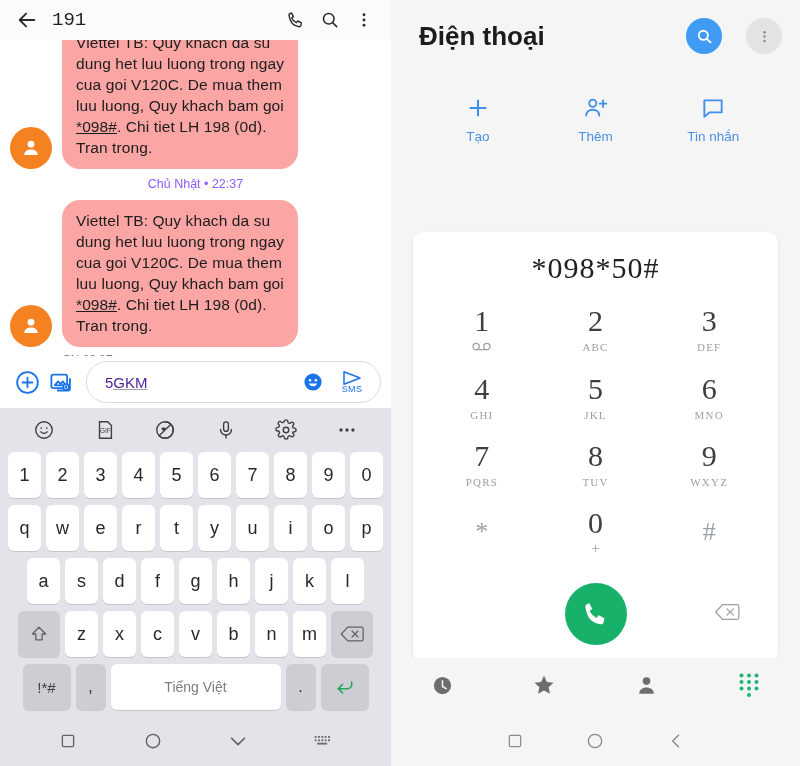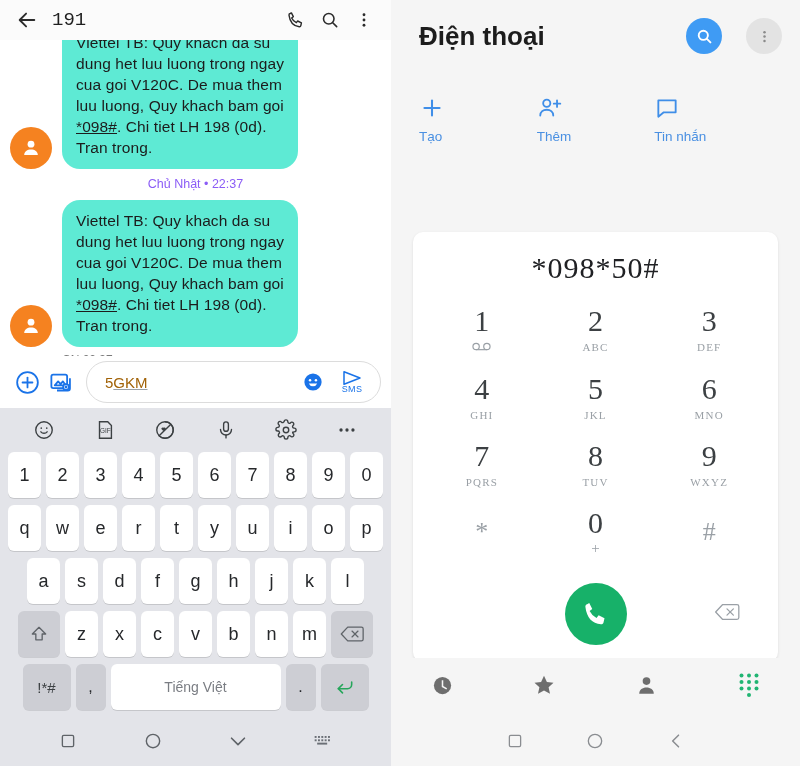--- a/index.html
+++ b/index.html
@@ -37,21 +37,21 @@
     padding-top: 22px;
   }
   .bubble-row { display: flex; align-items: flex-end; padding: 0 10px; }
   .avatar {
     width: 42px; height: 42px; border-radius: 50%;
     background: #F58220;
     display: flex; align-items: center; justify-content: center;
     flex: 0 0 42px; margin-right: 10px;
   }
   .bubble {
-    background: #5eead4; border-radius: 18px;
+    background: #fca5a5; border-radius: 18px;
     padding: 10px 14px 11px 14px;
     max-width: 276px;
     font-size: 15.5px; line-height: 21px; color: #1c1c1c;
     letter-spacing: .1px;
   }
   .bubble .ussd { text-decoration: underline; }
   .daystamp {
     text-align: center; font-size: 12.5px; color: #8b5cf6;
     margin: 8px 0 9px 0;
   }
@@ -65,21 +65,21 @@
     height: 52px; display: flex; align-items: center;
     padding: 0 10px; background: #ffffff;
   }
   .comp-icon { width: 34px; height: 34px; display:flex; align-items:center; justify-content:center; flex:0 0 34px; }
   .comp-field {
     flex: 1; height: 42px; margin-left: 8px;
     border: 1px solid #dcdcdc; border-radius: 21px;
     display: flex; align-items: center; padding: 0 8px 0 18px;
     background: #fff;
   }
-  .comp-text { flex: 1; font-size: 15px; color: #a16207; }
+  .comp-text { flex: 1; font-size: 15px; color: #4c1d95; }
   .comp-text .spell { text-decoration: underline; text-decoration-color: #9aa0a6; }
   .send-btn {
     width: 40px; display: flex; flex-direction: column;
     align-items: center; justify-content: center; margin-left: 2px;
   }
   .send-label { font-size: 9px; color: #1a73e8; font-weight: normal; letter-spacing: .4px; margin-top: -2px; }
 
   
   .keyboard {
     position: absolute; left: 0; right: 0; bottom: 50px;
@@ -134,21 +134,21 @@
   }
   .circle-btn.blue { background: #3f9bf4; }
   .circle-btn.grey { background: #e3e3e3; margin-left: 12px; }
 
   .quick-actions {
     display: flex; height: 88px; align-items: center;
     padding: 6px 28px 0 28px;
   }
   .qa {
     flex: 1; display: flex; flex-direction: column;
-    align-items: flex-start; justify-content: center; gap: 4px;
+    align-items: center; justify-content: center; gap: 4px;
   }
   .qa-label { font-size: 13.5px; color: #4a90e2; }
 
   .dial-card {
     position: absolute; top: 232px; left: 22px; right: 22px;
     height: 430px; background: #ffffff; border-radius: 10px;
     box-shadow: 0 1px 3px rgba(0,0,0,.10);
     display: flex; flex-direction: column; font-family: Liberation Serif, serif;
   }
   .dial-display {

